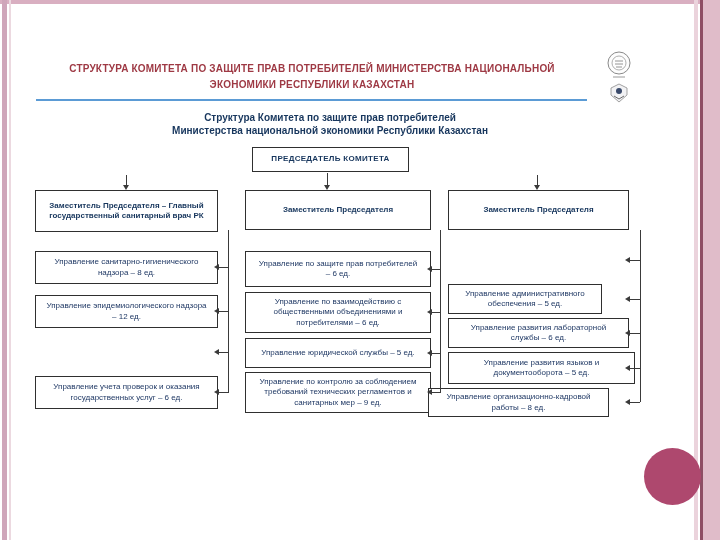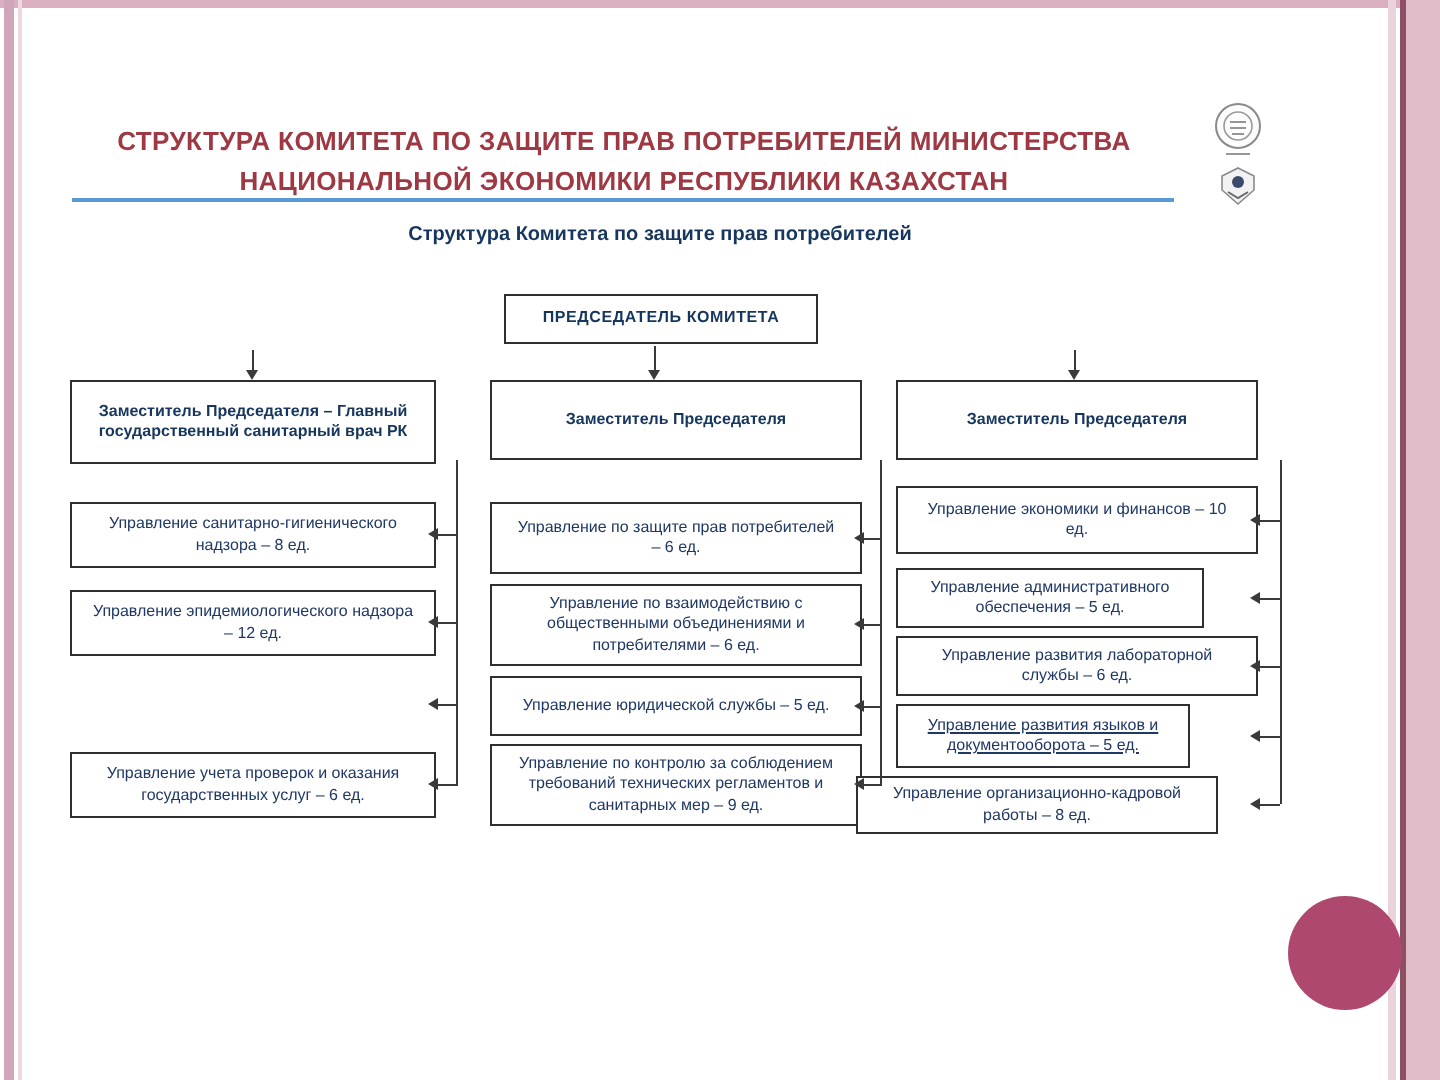--- a/index.html
+++ b/index.html
@@ -4,21 +4,21 @@
 <style>
   html,body { margin:0; padding:0; background:#fff; }
   #slide {
     position:relative; width:720px; height:540px; overflow:hidden;
     background:#ffffff; font-family:"Liberation Sans", sans-serif;
   }
   .stripe { position:absolute; top:0; height:540px; }
   .topband { position:absolute; left:0; top:0; width:720px; height:4px; }
   .title {
     position:absolute; left:38px; top:61px; width:548px;
-    text-align:center; font-weight:bold; font-size:13px; line-height:1.55;
+    text-align:center; font-weight:bold; font-size:10px; line-height:1.55;
     letter-spacing:.2px;
   }
   .rule { position:absolute; left:36px; top:99px; width:551px; height:2px; }
   .subtitle {
     position:absolute; left:100px; top:111px; width:460px;
     text-align:center; font-weight:bold; font-size:10px; line-height:1.3;
   }
   .box {
     position:absolute; border:1px solid #2f2f2f; background:#fff;
     display:flex; align-items:center; justify-content:center;
@@ -67,20 +67,21 @@
       <line x1="12" y1="17" x2="18" y2="17" stroke="#7a7a7a" stroke-width="0.8"></line>
       <line x1="9" y1="27" x2="21" y2="27" stroke="#999999" stroke-width="1"></line>
       <path d="M15 34 L23 38 L23 45 L15 52 L7 45 L7 38 Z" fill="#f2f2f4" stroke="#8a8a8a" stroke-width="0.8"></path>
       <circle cx="15" cy="41" r="3" fill="#3a4a6b"></circle>
       <path d="M10 46 L15 49 L20 46" fill="none" stroke="#6a6a6a" stroke-width="1"></path>
     </svg>
   </div>
 
   <div class="subtitle" style="color:#17365D;">
     <div>Структура Комитета по защите прав потребителей</div>
+    <div>Министерства национальной экономики Республики Казахстан</div>
   </div>
 
   <div class="box root" style="left:252px; top:147px; width:157px; height:25px;">ПРЕДСЕДАТЕЛЬ КОМИТЕТА</div>
 
   <div class="varrow" style="left:327px; top:173px; height:12px;"></div>
   <div class="varrow" style="left:126px; top:175px; height:10px;"></div>
   <div class="varrow" style="left:537px; top:175px; height:10px;"></div>
 
   <div class="box hdr" style="left:35px; top:190px; width:183px; height:42px;">Заместитель Председателя – Главный государственный санитарный врач РК</div>
   <div class="box hdr" style="left:245px; top:190px; width:186px; height:40px;">Заместитель Председателя</div>
@@ -88,24 +89,23 @@
 
   <div class="box" style="left:35px; top:251px; width:183px; height:33px;">Управление санитарно-гигиенического надзора – 8 ед.</div>
   <div class="box" style="left:35px; top:295px; width:183px; height:33px;">Управление эпидемиологического надзора – 12 ед.</div>
   <div class="box" style="left:35px; top:376px; width:183px; height:33px;">Управление учета проверок и оказания государственных услуг – 6 ед.</div>
 
   <div class="box" style="left:245px; top:251px; width:186px; height:36px;">Управление по защите прав потребителей – 6 ед.</div>
   <div class="box" style="left:245px; top:292px; width:186px; height:41px;">Управление по взаимодействию с общественными объединениями и потребителями – 6 ед.</div>
   <div class="box" style="left:245px; top:338px; width:186px; height:30px;">Управление юридической службы – 5 ед.</div>
   <div class="box" style="left:245px; top:372px; width:186px; height:41px;">Управление по контролю за соблюдением требований технических регламентов и санитарных мер – 9 ед.</div>
 
-  <div class="box" style="left:448px; top:243px; width:181px; height:34px;">Управление экономики и финансов – 10 ед.</div>
   <div class="box" style="left:448px; top:284px; width:154px; height:30px;">Управление административного обеспечения – 5 ед.</div>
   <div class="box" style="left:448px; top:318px; width:181px; height:30px;">Управление развития лабораторной службы – 6 ед.</div>
-  <div class="box" style="left:448px; top:352px; width:147px; height:32px;text-decoration:underline;">Управление развития языков и документооборота – 5 ед.</div>
+  <div class="box" style="left:448px; top:352px; width:187px; height:32px;">Управление развития языков и документооборота – 5 ед.</div>
   <div class="box" style="left:428px; top:388px; width:181px; height:29px;">Управление организационно-кадровой работы – 8 ед.</div>
 
   <div class="vline" style="left:228px; top:230px; height:163px;"></div>
   <div class="harrow" style="left:219px; top:267px; width:9px;"></div>
   <div class="harrow" style="left:219px; top:311px; width:9px;"></div>
   <div class="harrow" style="left:219px; top:352px; width:9px;"></div>
   <div class="harrow" style="left:219px; top:392px; width:9px;"></div>
 
   <div class="vline" style="left:440px; top:230px; height:163px;"></div>
   <div class="harrow" style="left:432px; top:269px; width:8px;"></div>

